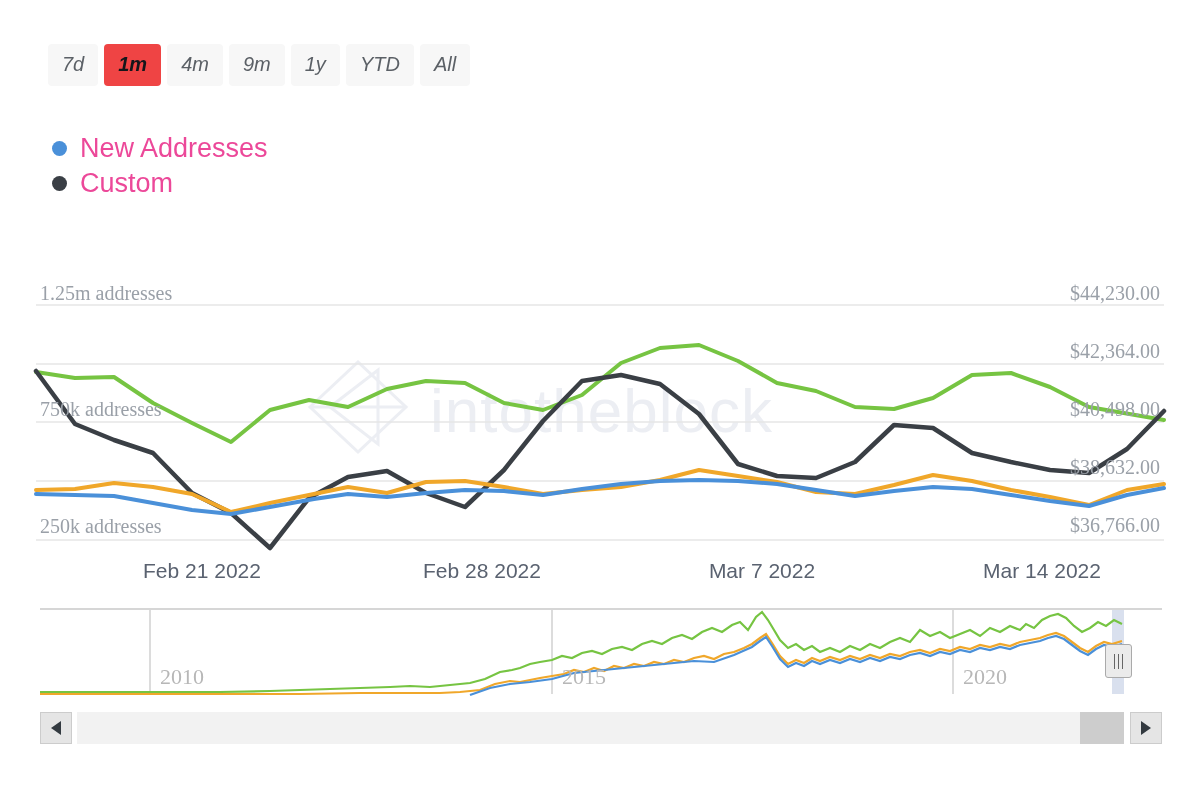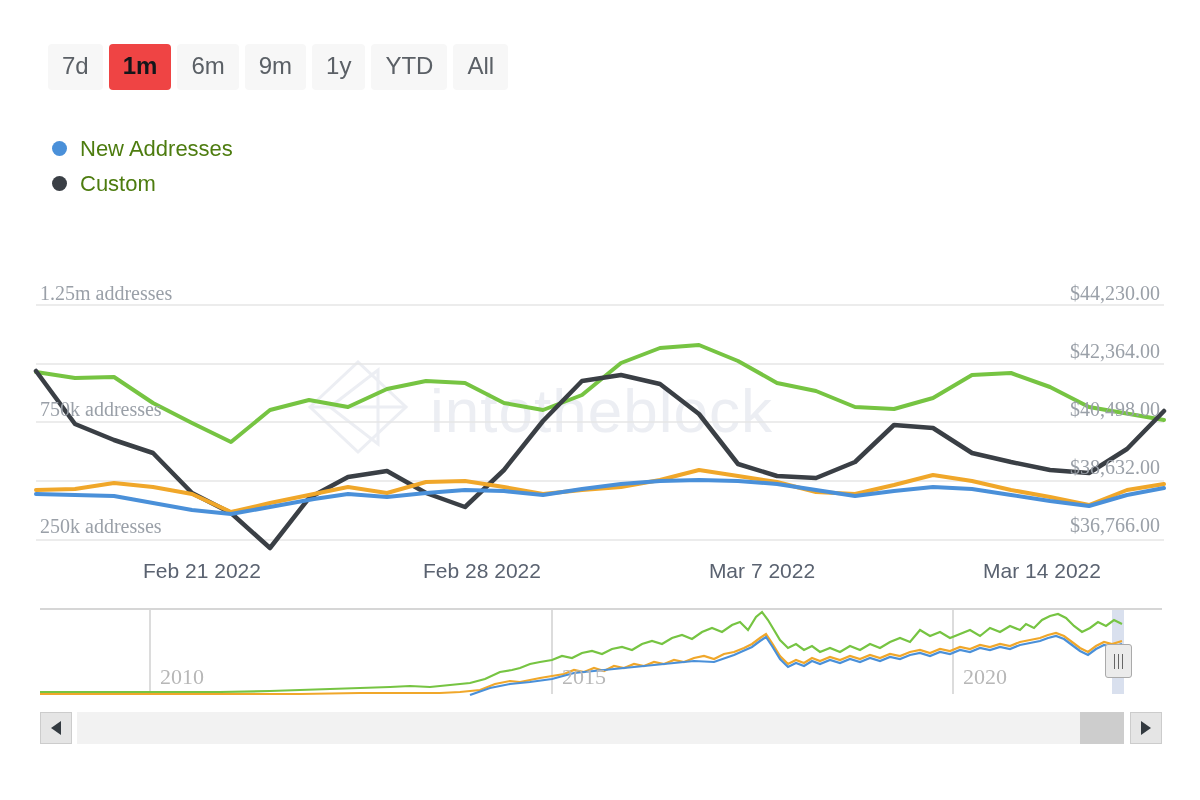--- a/index.html
+++ b/index.html
@@ -23,25 +23,26 @@
     display: flex;
     gap: 6px;
     align-items: flex-start;
   }
   .range-btn {
     background: #f7f7f7;
     border: none;
     border-radius: 4px;
     color: #5b6066;
     font-family: "Liberation Sans", sans-serif;
-    font-size: 24px;
+    font-size: 20px;
     line-height: 1;
     padding: 10px 14px 12px 14px;
     cursor: pointer;
     white-space: nowrap;
+    font-style: italic;
   }
   .range-btn.active {
     color: #14161a;
     font-weight: bold;
     background: #ef4444;
   }
 
   
   .legend {
     position: absolute;
@@ -61,22 +62,22 @@
   }
   .legend-item.col1 { width: 412px; }
   .legend-dot {
     width: 15px;
     height: 15px;
     border-radius: 50%;
     flex: 0 0 auto;
     margin-right: 13px;
   }
   .legend-label {
-    color: #4d7c0f;
-    font-size: 22px;
+    color: #ec4899;
+    font-size: 27px;
     line-height: 1;
     white-space: nowrap;
   }
 
   
   .chart {
     position: absolute;
     left: 0;
     top: 0;
     width: 1200px;
@@ -191,21 +192,21 @@
   }
   .tri.left  { border-right: 10px solid #333a40; }
   .tri.right { border-left: 10px solid #333a40; }
 </style>
 </head>
 <body>
 
 <div class="range-bar">
   <button class="range-btn">7d</button>
   <button class="range-btn active">1m</button>
-  <button class="range-btn">6m</button>
+  <button class="range-btn">4m</button>
   <button class="range-btn">9m</button>
   <button class="range-btn">1y</button>
   <button class="range-btn">YTD</button>
   <button class="range-btn">All</button>
 </div>
 
 <div class="legend">
   <div class="legend-row">
     <div class="legend-item col1">
       <span class="legend-dot" style="background:#4a90d9"></span>

